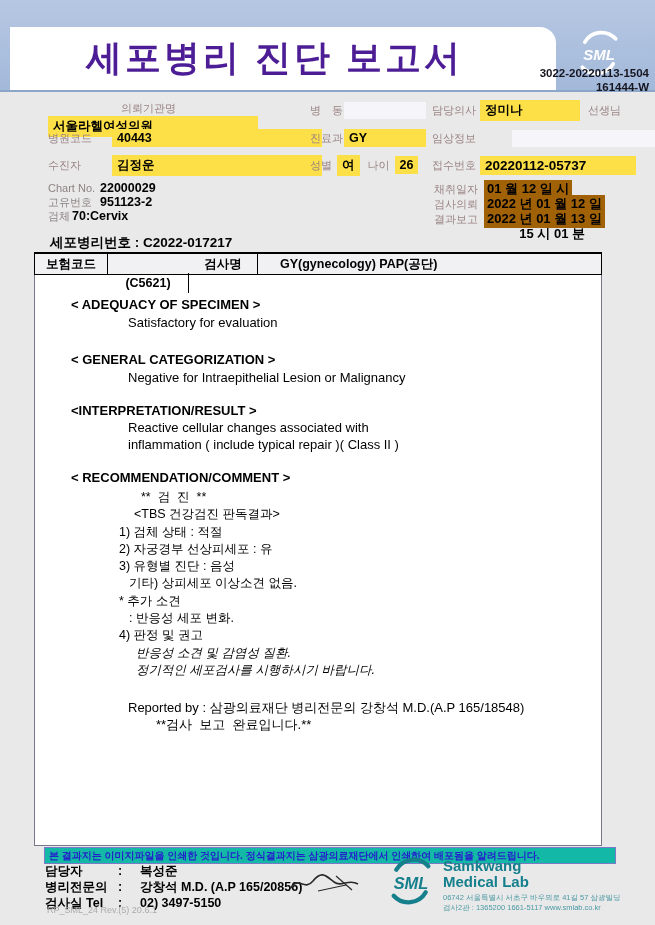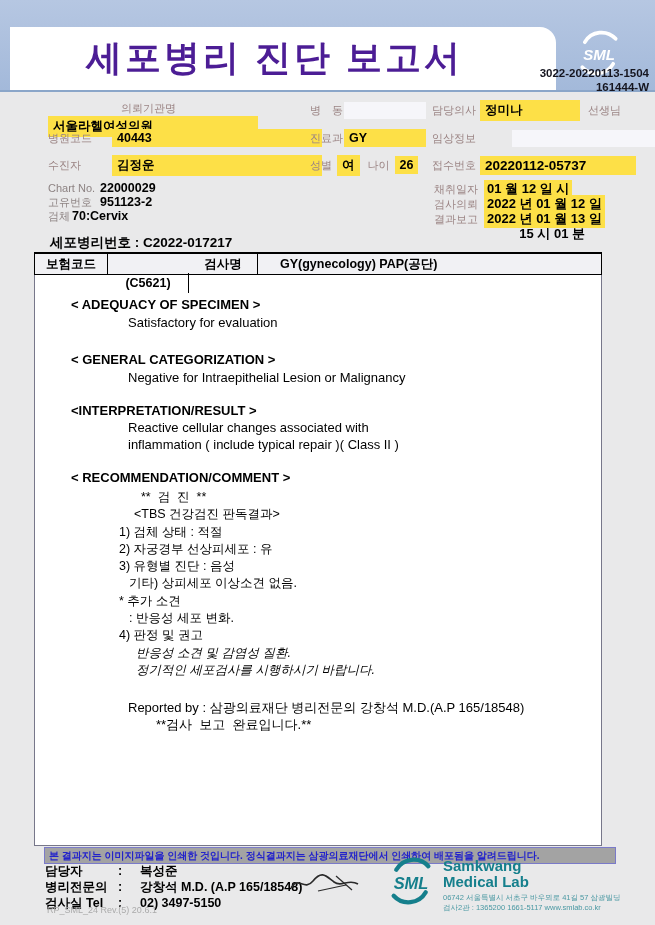--- a/index.html
+++ b/index.html
@@ -22,40 +22,40 @@
     font-size:11.5px;font-weight:bold;color:#15151f;line-height:1.25;}
   
   .frow{position:absolute;height:18px;display:flex;align-items:center;}
   .f-label{font-size:11px;color:#9b8484;white-space:nowrap;}
   .f-val{font-size:12.5px;font-weight:bold;background:#fde047;padding:2px 5px;white-space:nowrap;}
   .f-box{background:#f6f6fa;height:17px;}
   .suffix{font-size:11px;color:#9b8484;}
   .clabel{font-size:11px;color:#8d8383;display:inline-block;}
   .cval{font-size:12.5px;font-weight:bold;}
   .d-label{font-size:11px;color:#9b8484;display:inline-block;width:48px;text-align:right;}
-  .d-val{font-size:13px;font-weight:bold;margin-left:6px;background:#fde047;padding:0 3px;}
+  .d-val{font-size:13px;font-weight:bold;margin-left:6px;background:#a16207;padding:0 3px;}
   .pathono{position:absolute;left:50px;top:234px;font-size:13.5px;font-weight:bold;}
   
   .mainbox{position:absolute;left:34px;top:252px;width:566px;height:592px;
     background:#fff;border:1px solid #77778a;}
   .thead{position:absolute;left:-1px;top:-1px;width:566px;height:20px;display:flex;
     border:1px solid #000;border-top:2px solid #000;background:#f1f1f4;
     font-size:12.5px;font-weight:bold;align-items:center;}
   .th{height:100%;display:flex;align-items:center;justify-content:center;border-right:1px solid #000;}
   .th.c1{width:72px;}.th.c2{width:80px;margin-top:38px;}.th.c3{width:68px;}
   .th.c4{flex:1;border-right:none;justify-content:flex-start;padding-left:22px;}
   .rpt{position:absolute;font-size:13px;white-space:pre;}
   .rpt-title{font-weight:bold;}
   .rlines{position:absolute;left:0;top:236px;width:100%;}
   .rline{font-size:12.5px;line-height:17.3px;white-space:pre;}
   .ind-a{padding-left:84px;}.ind-b{padding-left:94px;}.ind-c{padding-left:99px;}
   .ind-d{padding-left:101px;font-style:italic;}.ind-e{padding-left:106px;}
   
   .notice{position:absolute;left:44px;top:847px;width:566px;height:15px;
-    border:1px solid #7a7ac9;background:#a3a3a3;color:#2323cb;
+    border:1px solid #7a7ac9;background:#14b8a6;color:#2323cb;
     font-size:10px;font-weight:bold;display:flex;align-items:center;padding-left:4px;white-space:nowrap;overflow:hidden;}
   
   .foot-row{position:absolute;left:45px;font-size:12.5px;font-weight:bold;white-space:nowrap;}
   .fl{display:inline-block;width:73px;}
   .fc{display:inline-block;width:22px;}
   .formno{position:absolute;left:47px;top:905px;font-size:9px;color:#ababab;}
   .logo-bot{position:absolute;left:385px;top:855px;width:52px;height:52px;}
   .brand{position:absolute;left:443px;top:858px;color:#157f8c;font-weight:bold;
     font-size:15px;line-height:16px;}
   .addr{position:absolute;left:443px;top:893px;color:#4b99a3;font-size:7.5px;line-height:10px;white-space:nowrap;}
@@ -188,21 +188,21 @@
   <div class="rpt" style="left:93px;top:446px;">Reported by : 삼광의료재단 병리전문의 강창석 M.D.(A.P 165/18548)</div>
   <div class="rpt" style="left:121px;top:463px;">**검사  보고  완료입니다.**</div>
 </div>
 
 <div class="notice">본 결과지는 이미지파일을 인쇄한 것입니다. 정식결과지는 삼광의료재단에서 인쇄하여 배포됨을 알려드립니다.</div>
 
 <div class="foot-row" style="top:863px;">
   <span class="fl">담당자</span><span class="fc">:</span><span>복성준</span>
 </div>
 <div class="foot-row" style="top:879px;">
-  <span class="fl">병리전문의</span><span class="fc">:</span><span>강창석 M.D. (A.P 165/18548)</span>
+  <span class="fl">병리전문의</span><span class="fc">:</span><span>강창석 M.D. (A.P 165/20856)</span>
 </div>
 <div class="foot-row" style="top:895px;">
   <span class="fl">검사실 Tel</span><span class="fc">:</span><span>02) 3497-5150</span>
 </div>
 
 <svg class="sig" width="75" height="24" viewBox="0 0 75 24">
   <path d="M3 16 C 10 3, 16 20, 25 9 S 38 4, 46 10 S 60 6, 70 12" stroke="#2a2a2a" stroke-width="1.6" fill="none"></path>
   <path d="M30 19 L 58 13" stroke="#2a2a2a" stroke-width="1.2" fill="none"></path>
   <path d="M48 4 L 64 18" stroke="#2a2a2a" stroke-width="1.2" fill="none"></path>
 </svg>

